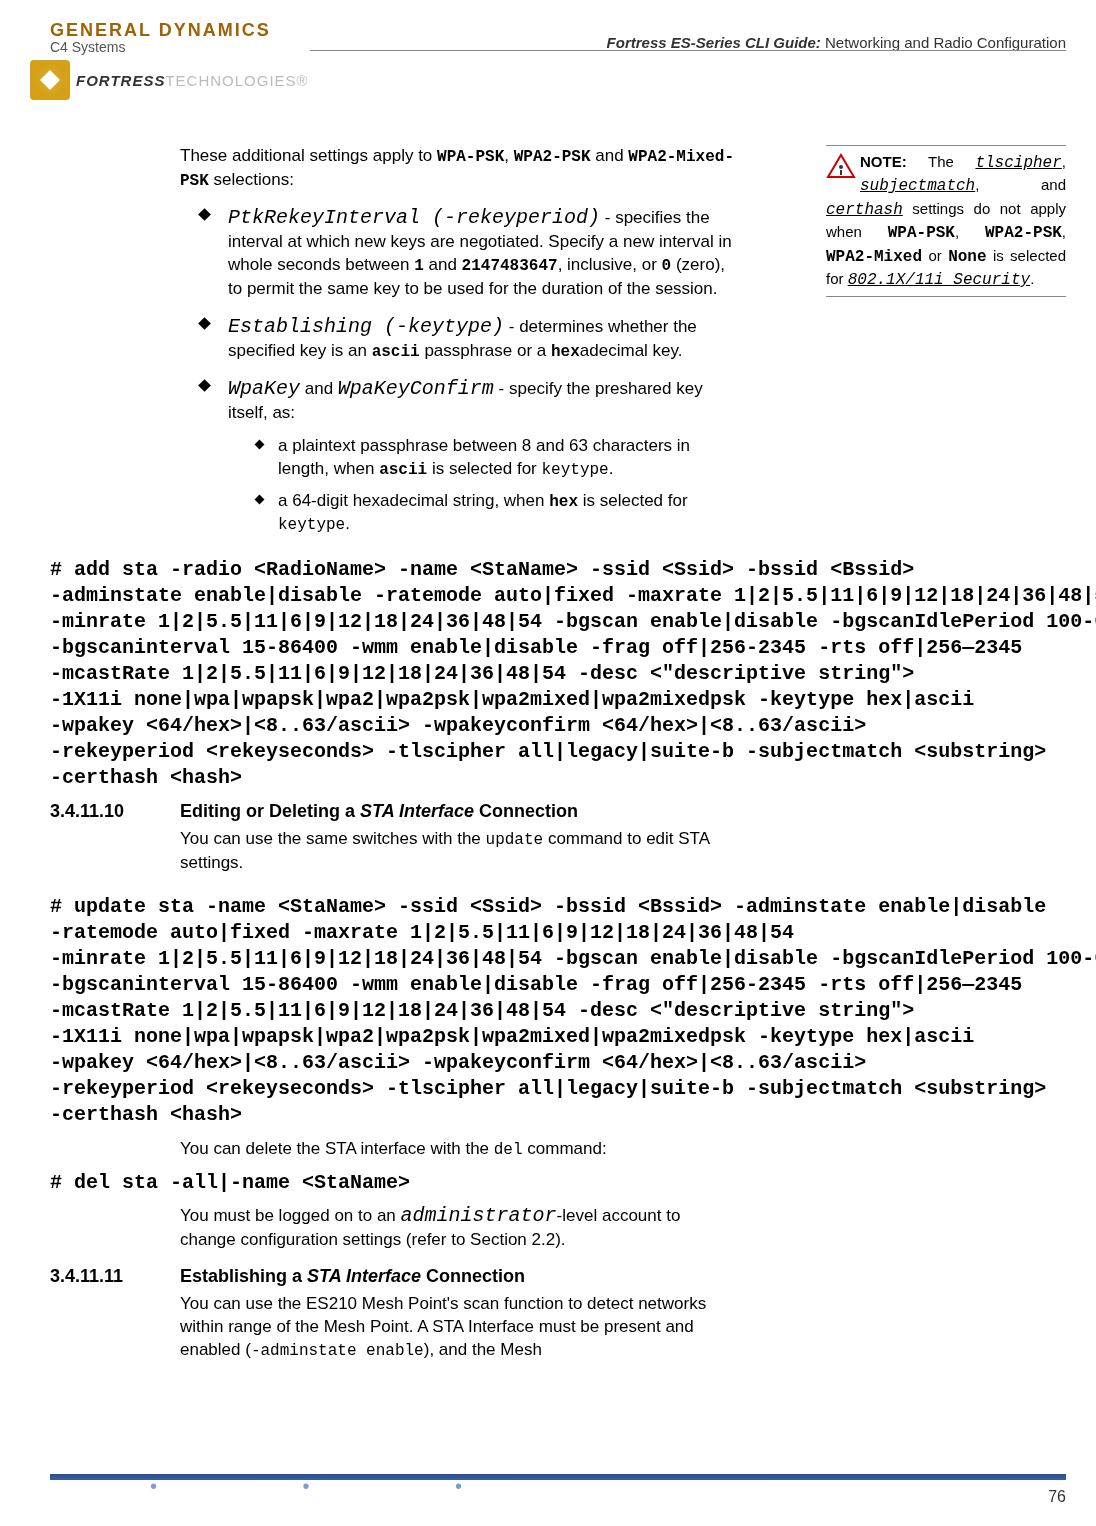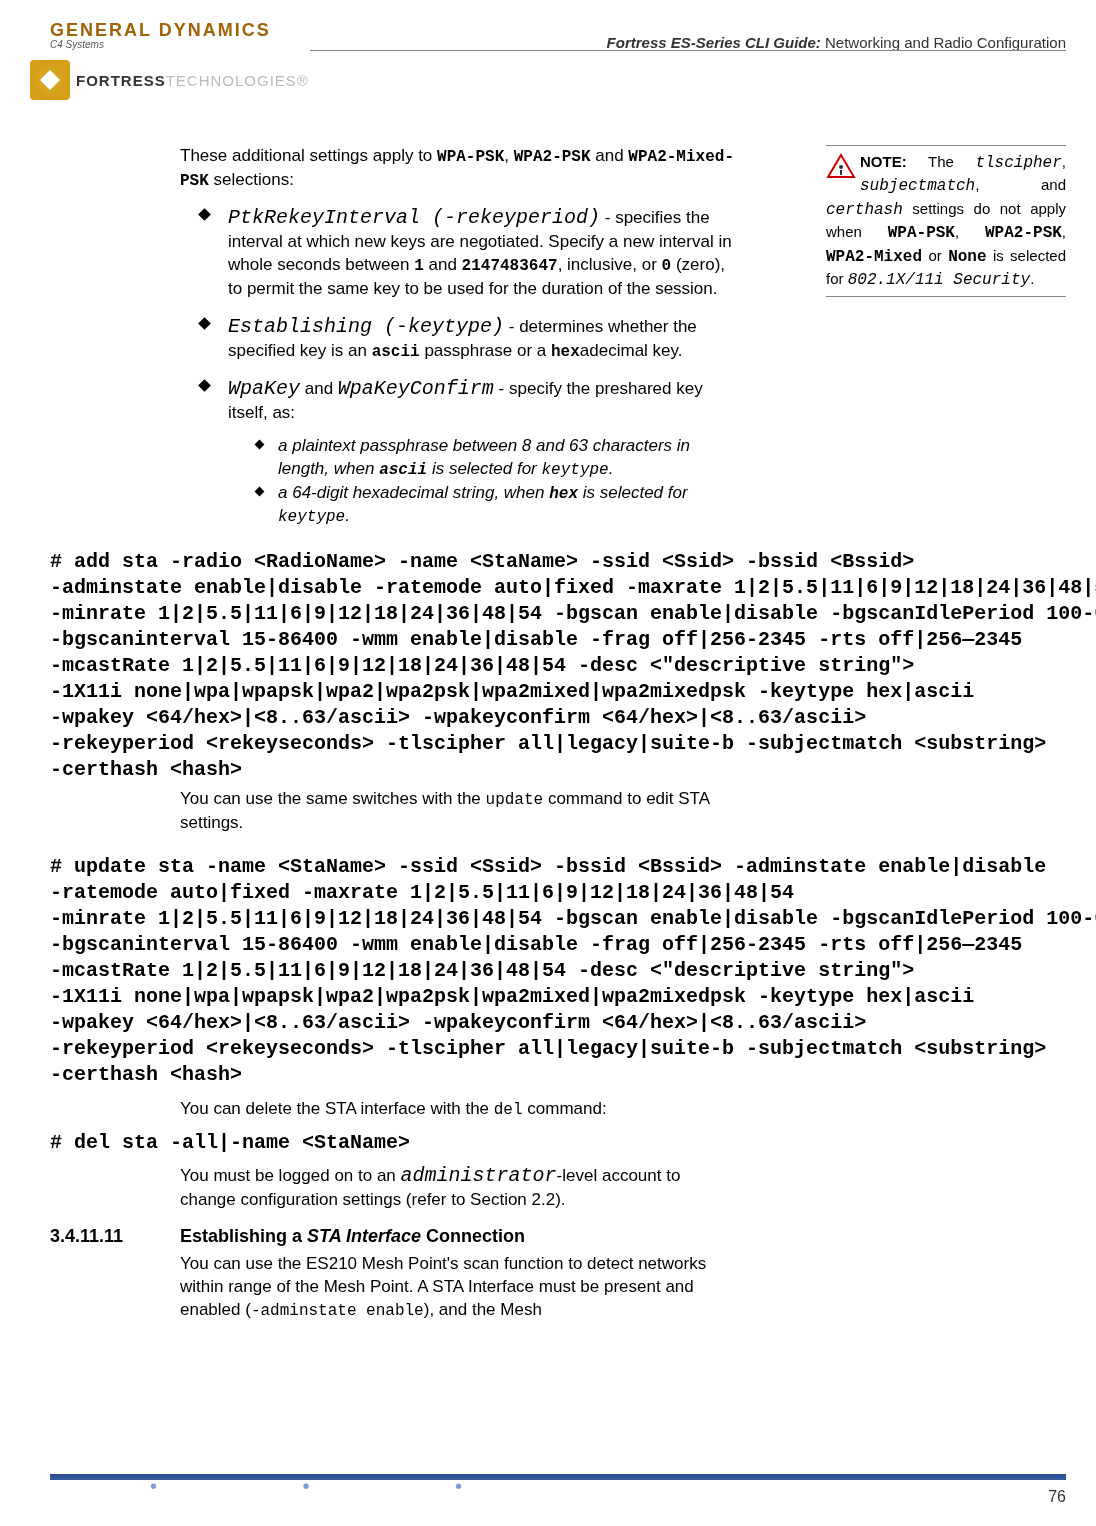--- a/index.html
+++ b/index.html
@@ -23,24 +23,23 @@
     
     .logo-gd {
       font-family: Arial, sans-serif;
       font-size: 18px;
       font-weight: bold;
       letter-spacing: 2px;
       color: #a16207;
     }
     
     .logo-c4 {
-      font-size: 10px;
+      font-size: 14px;
       color: #555;
       margin-top: -2px;
-      font-style: italic;
     }
     
     .header-title {
       position: absolute;
       top: 14px;
       right: 0;
       font-size: 15px;
       font-style: italic;
       font-weight: bold;
       color: #333;
@@ -80,20 +79,21 @@
       height: 20px;
       background: #fff;
       clip-path: polygon(50% 0%, 100% 50%, 50% 100%, 0% 50%);
     }
     
     .fortress-text {
       font-size: 15px;
       font-weight: bold;
       color: #333;
       letter-spacing: 1px;
+      font-style: italic;
     }
     
     .fortress-tech {
       font-size: 15px;
       color: #bbb;
       letter-spacing: 1px;
     }
     
     .content {
       position: absolute;
@@ -125,21 +125,21 @@
     
     .note-icon {
       float: left;
       width: 30px;
       height: 26px;
       margin-right: 4px;
       margin-top: 2px;
     }
     
     .note-text .mono { font-family: "Courier New", monospace; }
-    .note-text .italic { font-style: italic; }
+    .note-text .italic { font-style: italic; text-decoration: underline; }
     .note-text .bold { font-weight: bold; }
     
     .mono { font-family: "Courier New", monospace; font-size: 16px; }
     .mono-italic { font-family: "Courier New", monospace; font-style: italic; font-size: 20px; }
     
     .bullet-list {
       list-style: none;
       margin-left: 150px;
       width: 540px;
     }
@@ -165,23 +165,23 @@
     
     .sub-list {
       list-style: none;
       margin-top: 10px;
       margin-left: 28px;
     }
     
     .sub-list > li {
       position: relative;
       padding-left: 22px;
+      margin-top: 8px;
       font-size: 17px;
       line-height: 1.35;
-      font-style: italic;
     }
     
     .sub-list > li::before {
       content: "";
       position: absolute;
       left: 0;
       top: 6px;
       width: 7px;
       height: 7px;
       background: #000;
@@ -303,20 +303,26 @@
   <div class="code-block"># add sta -radio &lt;RadioName&gt; -name &lt;StaName&gt; -ssid &lt;Ssid&gt; -bssid &lt;Bssid&gt;
 -adminstate enable|disable -ratemode auto|fixed -maxrate 1|2|5.5|11|6|9|12|18|24|36|48|54
 -minrate 1|2|5.5|11|6|9|12|18|24|36|48|54 -bgscan enable|disable -bgscanIdlePeriod 100-60000
 -bgscaninterval 15-86400 -wmm enable|disable -frag off|256-2345 -rts off|256—2345
 -mcastRate 1|2|5.5|11|6|9|12|18|24|36|48|54 -desc &lt;"descriptive string"&gt;
 -1X11i none|wpa|wpapsk|wpa2|wpa2psk|wpa2mixed|wpa2mixedpsk -keytype hex|ascii
 -wpakey &lt;64/hex&gt;|&lt;8..63/ascii&gt; -wpakeyconfirm &lt;64/hex&gt;|&lt;8..63/ascii&gt;
 -rekeyperiod &lt;rekeyseconds&gt; -tlscipher all|legacy|suite-b -subjectmatch &lt;substring&gt;
 -certhash &lt;hash&gt;</div>
 
+  <div class="section-head">
+    <div class="section-num">3.4.11.10</div>
+    <div class="section-title">
+      <span>Editing or Deleting a </span><em>STA Interface</em><span> Connection</span>
+    </div>
+  </div>
 
   <div class="body-text">
     <span>You can use the same switches with the </span><span class="mono">update</span><span> command to edit STA settings.</span>
   </div>
 
   <div class="code-block"># update sta -name &lt;StaName&gt; -ssid &lt;Ssid&gt; -bssid &lt;Bssid&gt; -adminstate enable|disable
 -ratemode auto|fixed -maxrate 1|2|5.5|11|6|9|12|18|24|36|48|54
 -minrate 1|2|5.5|11|6|9|12|18|24|36|48|54 -bgscan enable|disable -bgscanIdlePeriod 100-60000
 -bgscaninterval 15-86400 -wmm enable|disable -frag off|256-2345 -rts off|256—2345
 -mcastRate 1|2|5.5|11|6|9|12|18|24|36|48|54 -desc &lt;"descriptive string"&gt;

